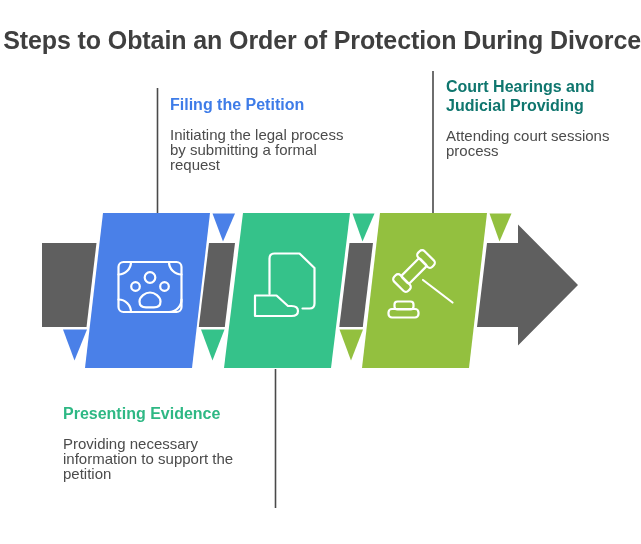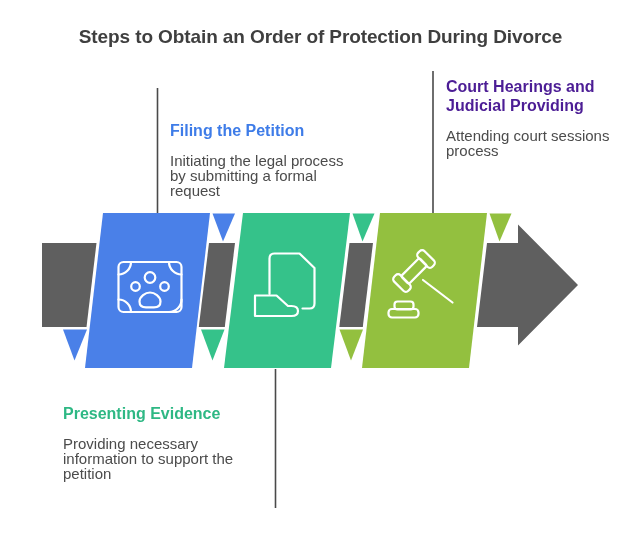--- a/index.html
+++ b/index.html
@@ -1,30 +1,30 @@
 <!DOCTYPE html>
 <html><head>
 <meta charset="utf-8">
 <style>
   html,body{margin:0;padding:0;background:#ffffff;}
   .stage{position:relative;width:641px;height:544px;background:#ffffff;overflow:hidden;
          font-family:"Liberation Sans",sans-serif;}
-  .title{position:absolute;top:26px;left:0;width:100%;margin:0;text-align:center;
-         font-size:19px;font-weight:700;color:#3f3f3f;letter-spacing:-0.1px;}
+  .title{position:absolute;top:26px;left:0;width:100%;margin:0;text-align:right;
+         font-size:25px;font-weight:700;color:#3f3f3f;letter-spacing:-0.1px;}
   svg.diagram{position:absolute;left:0;top:0;width:641px;height:544px;display:block;}
   .callout{position:absolute;}
   .callout h2{margin:0;font-size:16px;line-height:19px;font-weight:700;}
   .callout p{margin:13px 0 0 0;font-size:15px;line-height:15px;color:#4b4b4b;}
   .callout .ln{display:block;}
   .c1{left:170px;top:95px;width:190px;}
-  .c1 h2{color:#3e7ce8;margin-top:26px;}
+  .c1 h2{color:#3e7ce8;}
   .c2{right:378px;top:404px;width:200px;text-align:left;}
   .c2 h2{color:#2eb884;}
   .c3{left:446px;top:77px;width:185px;}
-  .c3 h2{color:#4c1d95;}
+  .c3 h2{color:#0f766e;}
 </style>
 </head>
 <body>
 
 <div class="stage">
 
   <h1 class="title">Steps to Obtain an Order of Protection During Divorce</h1>
 
   <svg class="diagram" viewBox="0 0 641 544">
 

